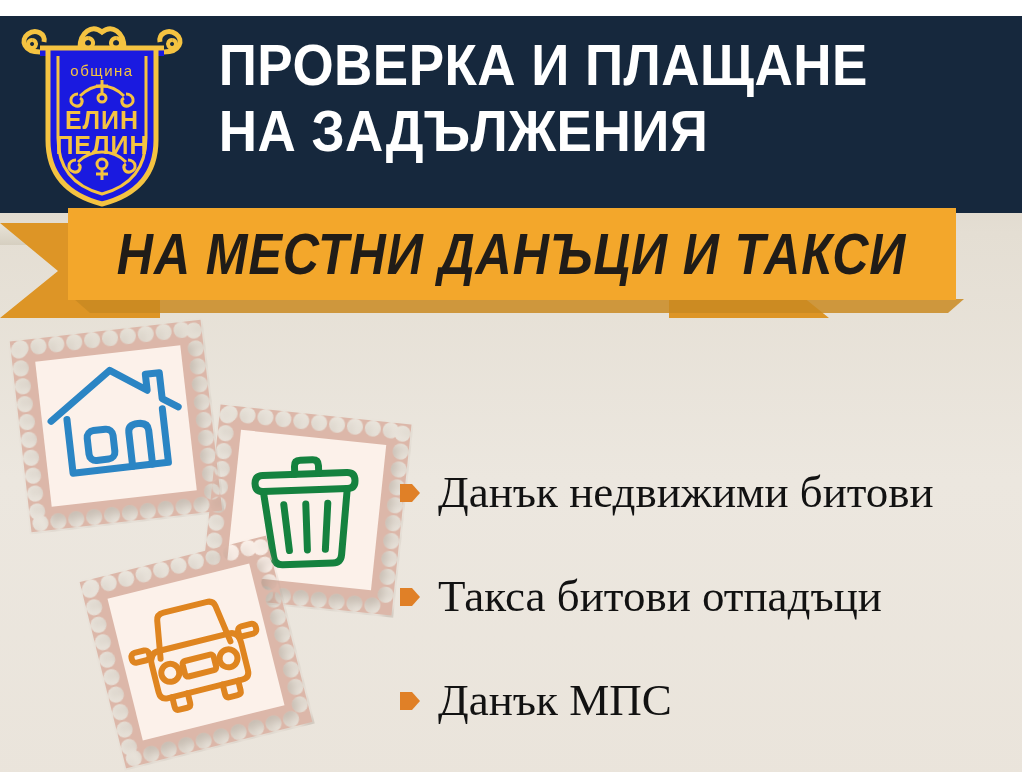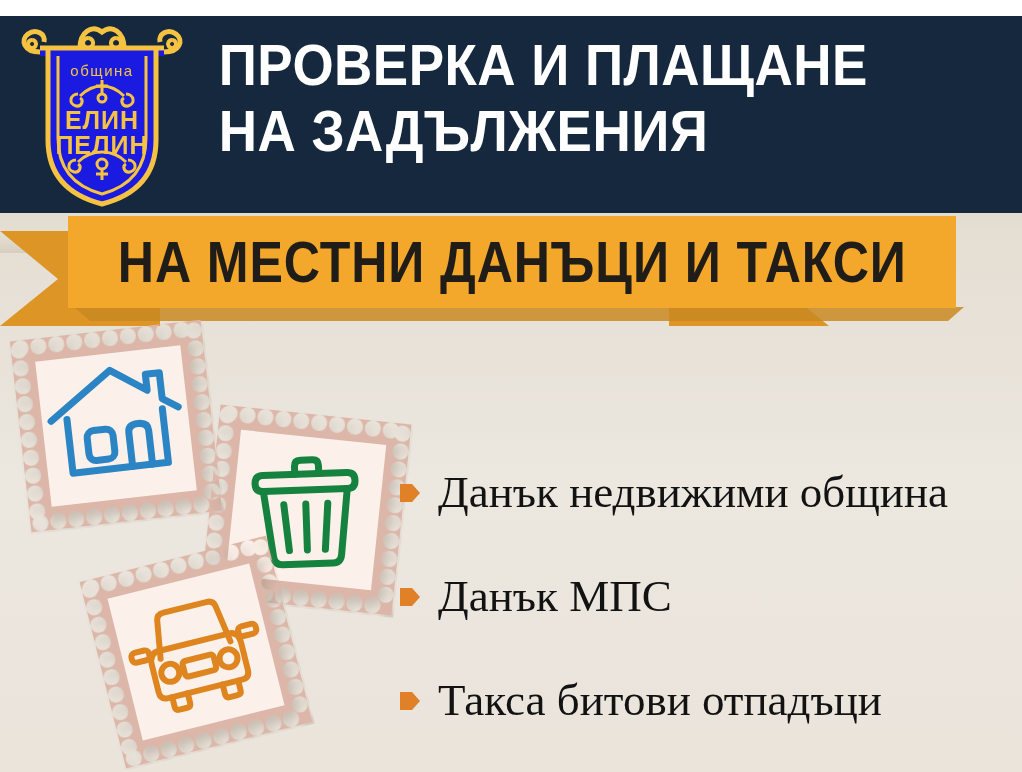--- a/index.html
+++ b/index.html
@@ -56,23 +56,24 @@
     line-height: 66px;
     letter-spacing: 0.5px;
     white-space: nowrap;
     transform: scaleX(0.93);
     transform-origin: center;
   }
 
   
   .ribbon {
     position: absolute;
-    left: 0; top: 196px;
+    left: 0; top: 188px;
     width: 829px;
     height: 118px;
+    font-style: italic;
   }
 
   .ribbon-tail {
     position: absolute;
     top: 19px;
     width: 160px;
     height: 95px;
     background: #dd9526;
   }
   .ribbon-tail.left {
@@ -440,36 +441,36 @@
   </div>
 
   <div class="list">
 
     <div class="list-item">
       <span class="bullet">
         <svg width="20" height="24" viewBox="0 0 20 24" xmlns="http://www.w3.org/2000/svg">
           <path d="M0 3 L12 3 L20 12 L12 21 L0 21 Z" fill="#e08027"></path>
         </svg>
       </span>
-      <span class="item-label">Данък недвижими община</span>
+      <span class="item-label">Данък недвижими битови</span>
+    </div>
+
+    <div class="list-item">
+      <span class="bullet">
+        <svg width="20" height="24" viewBox="0 0 20 24" xmlns="http://www.w3.org/2000/svg">
+          <path d="M0 3 L12 3 L20 12 L12 21 L0 21 Z" fill="#e08027"></path>
+        </svg>
+      </span>
+      <span class="item-label">Такса битови отпадъци</span>
     </div>
 
     <div class="list-item">
       <span class="bullet">
         <svg width="20" height="24" viewBox="0 0 20 24" xmlns="http://www.w3.org/2000/svg">
           <path d="M0 3 L12 3 L20 12 L12 21 L0 21 Z" fill="#e08027"></path>
         </svg>
       </span>
       <span class="item-label">Данък МПС</span>
     </div>
 
-    <div class="list-item">
-      <span class="bullet">
-        <svg width="20" height="24" viewBox="0 0 20 24" xmlns="http://www.w3.org/2000/svg">
-          <path d="M0 3 L12 3 L20 12 L12 21 L0 21 Z" fill="#e08027"></path>
-        </svg>
-      </span>
-      <span class="item-label">Такса битови отпадъци</span>
-    </div>
-
   </div>
 
 </div>
 
 </body></html>

